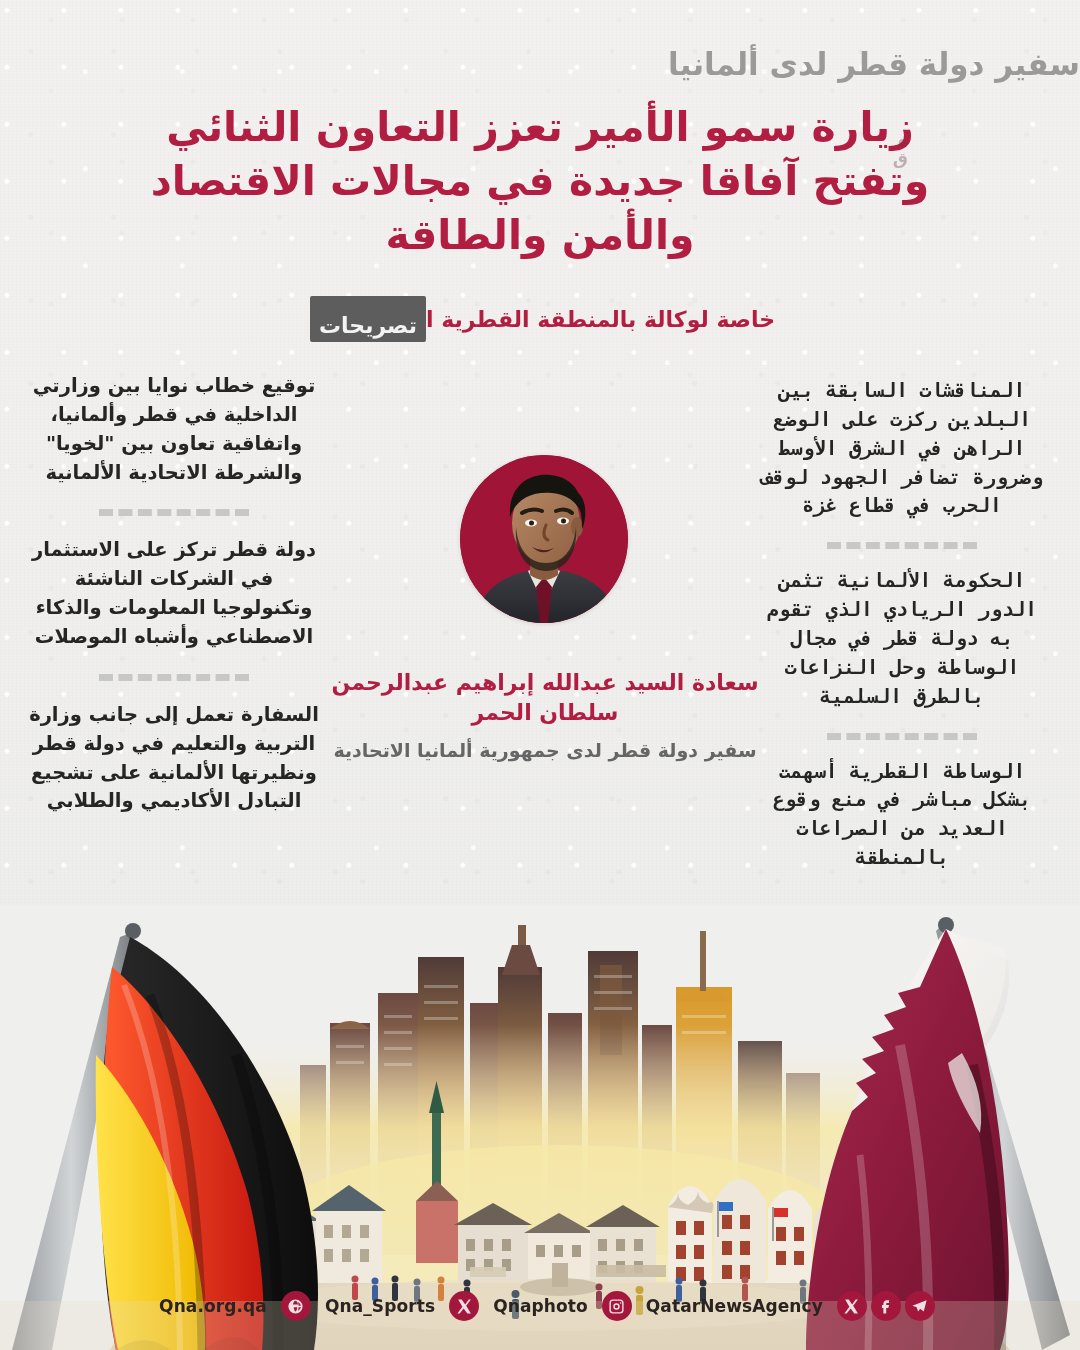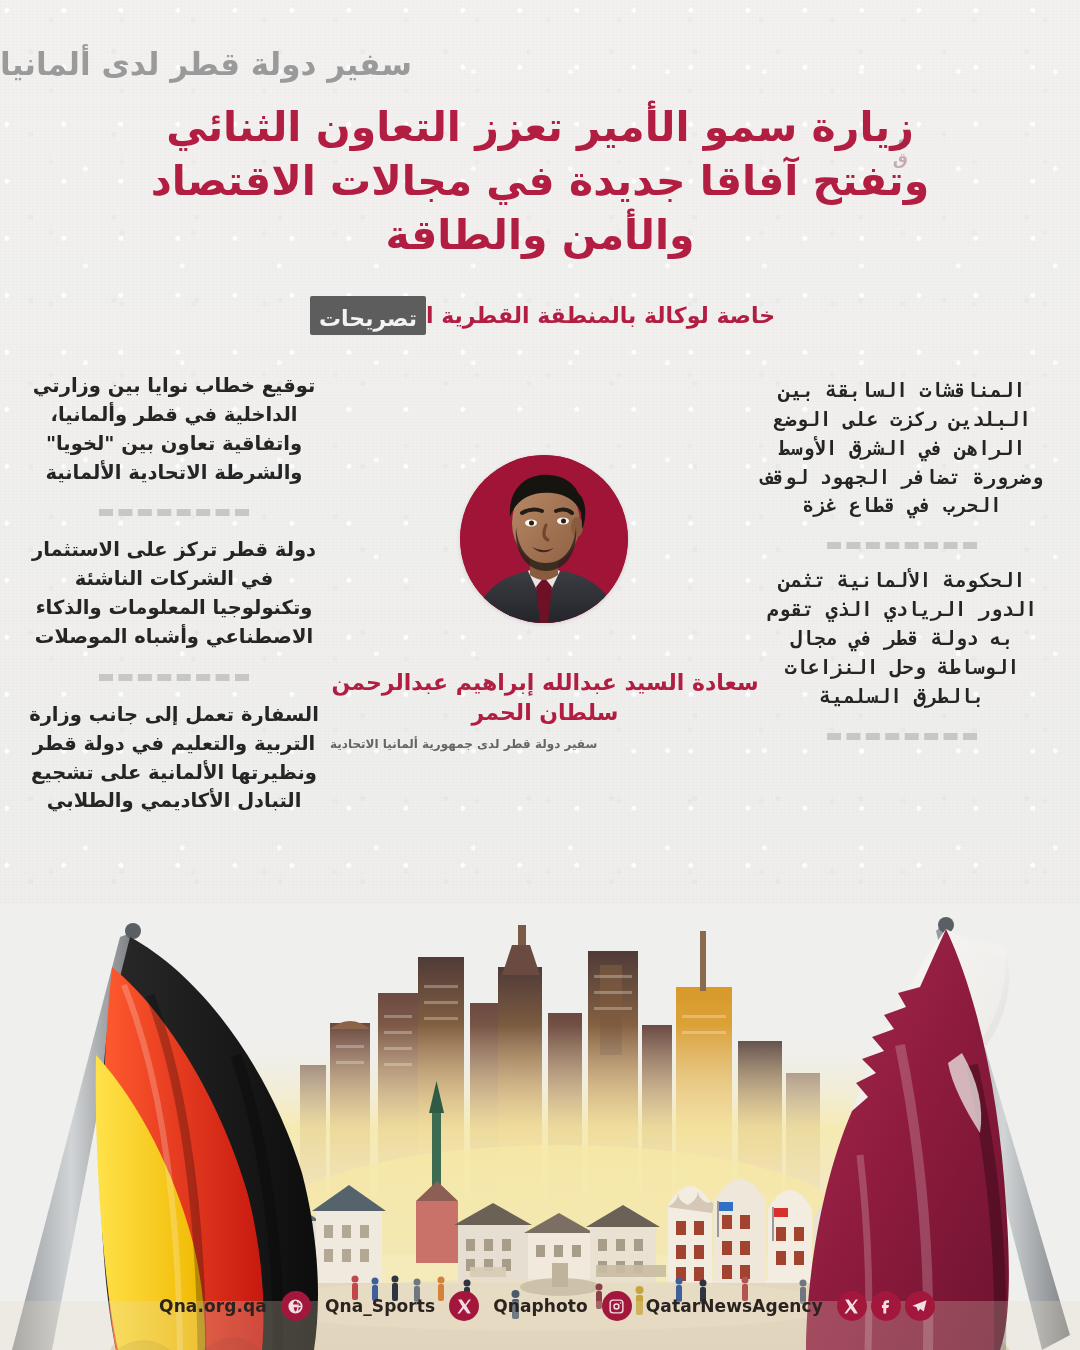--- a/index.html
+++ b/index.html
@@ -27,21 +27,21 @@
   #grain {
     position:absolute; inset:0; pointer-events:none; opacity:.5;
     background-image:
       repeating-linear-gradient(0deg, rgba(0,0,0,.018) 0 1px, rgba(0,0,0,0) 1px 3px),
       repeating-linear-gradient(90deg, rgba(0,0,0,.015) 0 1px, rgba(0,0,0,0) 1px 4px);
   }
 
   
   .kicker {
     position:absolute; top:46px; left:0; right:0;
-    text-align:left;
+    text-align:right;
     font-size:31px; font-weight:700; color:#9a9a9a;
     letter-spacing:0px;
   }
   .headline {
     position:absolute; top:100px; left:120px; right:120px;
     text-align:center;
     color:#b21e42;
     font-size:41px; font-weight:bold; line-height:1.32;
     letter-spacing:-.3px;
   }
@@ -56,21 +56,21 @@
   .subline {
     position:absolute; top:296px; left:0; right:0;
     text-align:center;
     font-size:22px; font-weight:700; color:#b21e42;
     direction:rtl;
     white-space:nowrap;
   }
   .subline .pill {
     display:inline-block;
     background:#5d5d5d; color:#f3f3f3;
-    padding:10px 9px 4px 9px;
+    padding:17px 9px 4px 9px;
     border-radius:2px;
     margin-left:5px;
     font-weight:700;
     vertical-align:middle;
   }
   .subline .tail { vertical-align:middle; }
 
   
   .col { position:absolute; width:300px; }
   .col.right { right:28px; top:378px;font-family:Liberation Mono, monospace; }
@@ -104,23 +104,23 @@
   .portrait svg { display:block; width:168px; height:168px; }
 
   .person-name {
     position:absolute; top:668px; left:330px; width:430px;
     text-align:center; direction:rtl;
     color:#b21e42; font-weight:bold;
     font-size:22px; line-height:1.38;
   }
   .person-role {
     position:absolute; top:736px; left:330px; width:430px;
-    text-align:left; direction:rtl;
+    text-align:center; direction:rtl;
     color:#666; font-weight:600;
-    font-size:12px; line-height:1.48;
+    font-size:19px; line-height:1.48;
   }
 
   
   .artwork { position:absolute; left:0; top:905px; width:1080px; height:445px; overflow:hidden; }
   .artwork svg { display:block; }
 
   
   .social {
     position:absolute; left:0; top:1291px; width:1080px;
     display:flex; justify-content:center; align-items:center; gap:0px;
@@ -152,20 +152,21 @@
 
   <div class="subline">
     <span class="tail">خاصة لوكالة بالمنطقة القطرية ا</span><span class="pill">تصريحات</span>
   </div>
 
   <div class="col right">
     <p class="bullet">المناقشات السابقة بين البلدين ركزت على الوضع الراهن في الشرق الأوسط وضرورة تضافر الجهود لوقف الحرب في قطاع غزة</p>
     <div class="divider"></div>
     <p class="bullet">الحكومة الألمانية تثمن الدور الريادي الذي تقوم به دولة قطر في مجال الوساطة وحل النزاعات بالطرق السلمية</p>
     <div class="divider"></div>
+    <p class="bullet">الوساطة القطرية أسهمت بشكل مباشر في منع وقوع العديد من الصراعات بالمنطقة</p>
   </div>
 
   <div class="col left">
     <p class="bullet">توقيع خطاب نوايا بين وزارتي الداخلية في قطر وألمانيا، واتفاقية تعاون بين "لخويا" والشرطة الاتحادية الألمانية</p>
     <div class="divider"></div>
     <p class="bullet">دولة قطر تركز على الاستثمار في الشركات الناشئة وتكنولوجيا المعلومات والذكاء الاصطناعي وأشباه الموصلات</p>
     <div class="divider"></div>
     <p class="bullet">السفارة تعمل إلى جانب وزارة التربية والتعليم في دولة قطر ونظيرتها الألمانية على تشجيع التبادل الأكاديمي والطلابي</p>
   </div>
 

